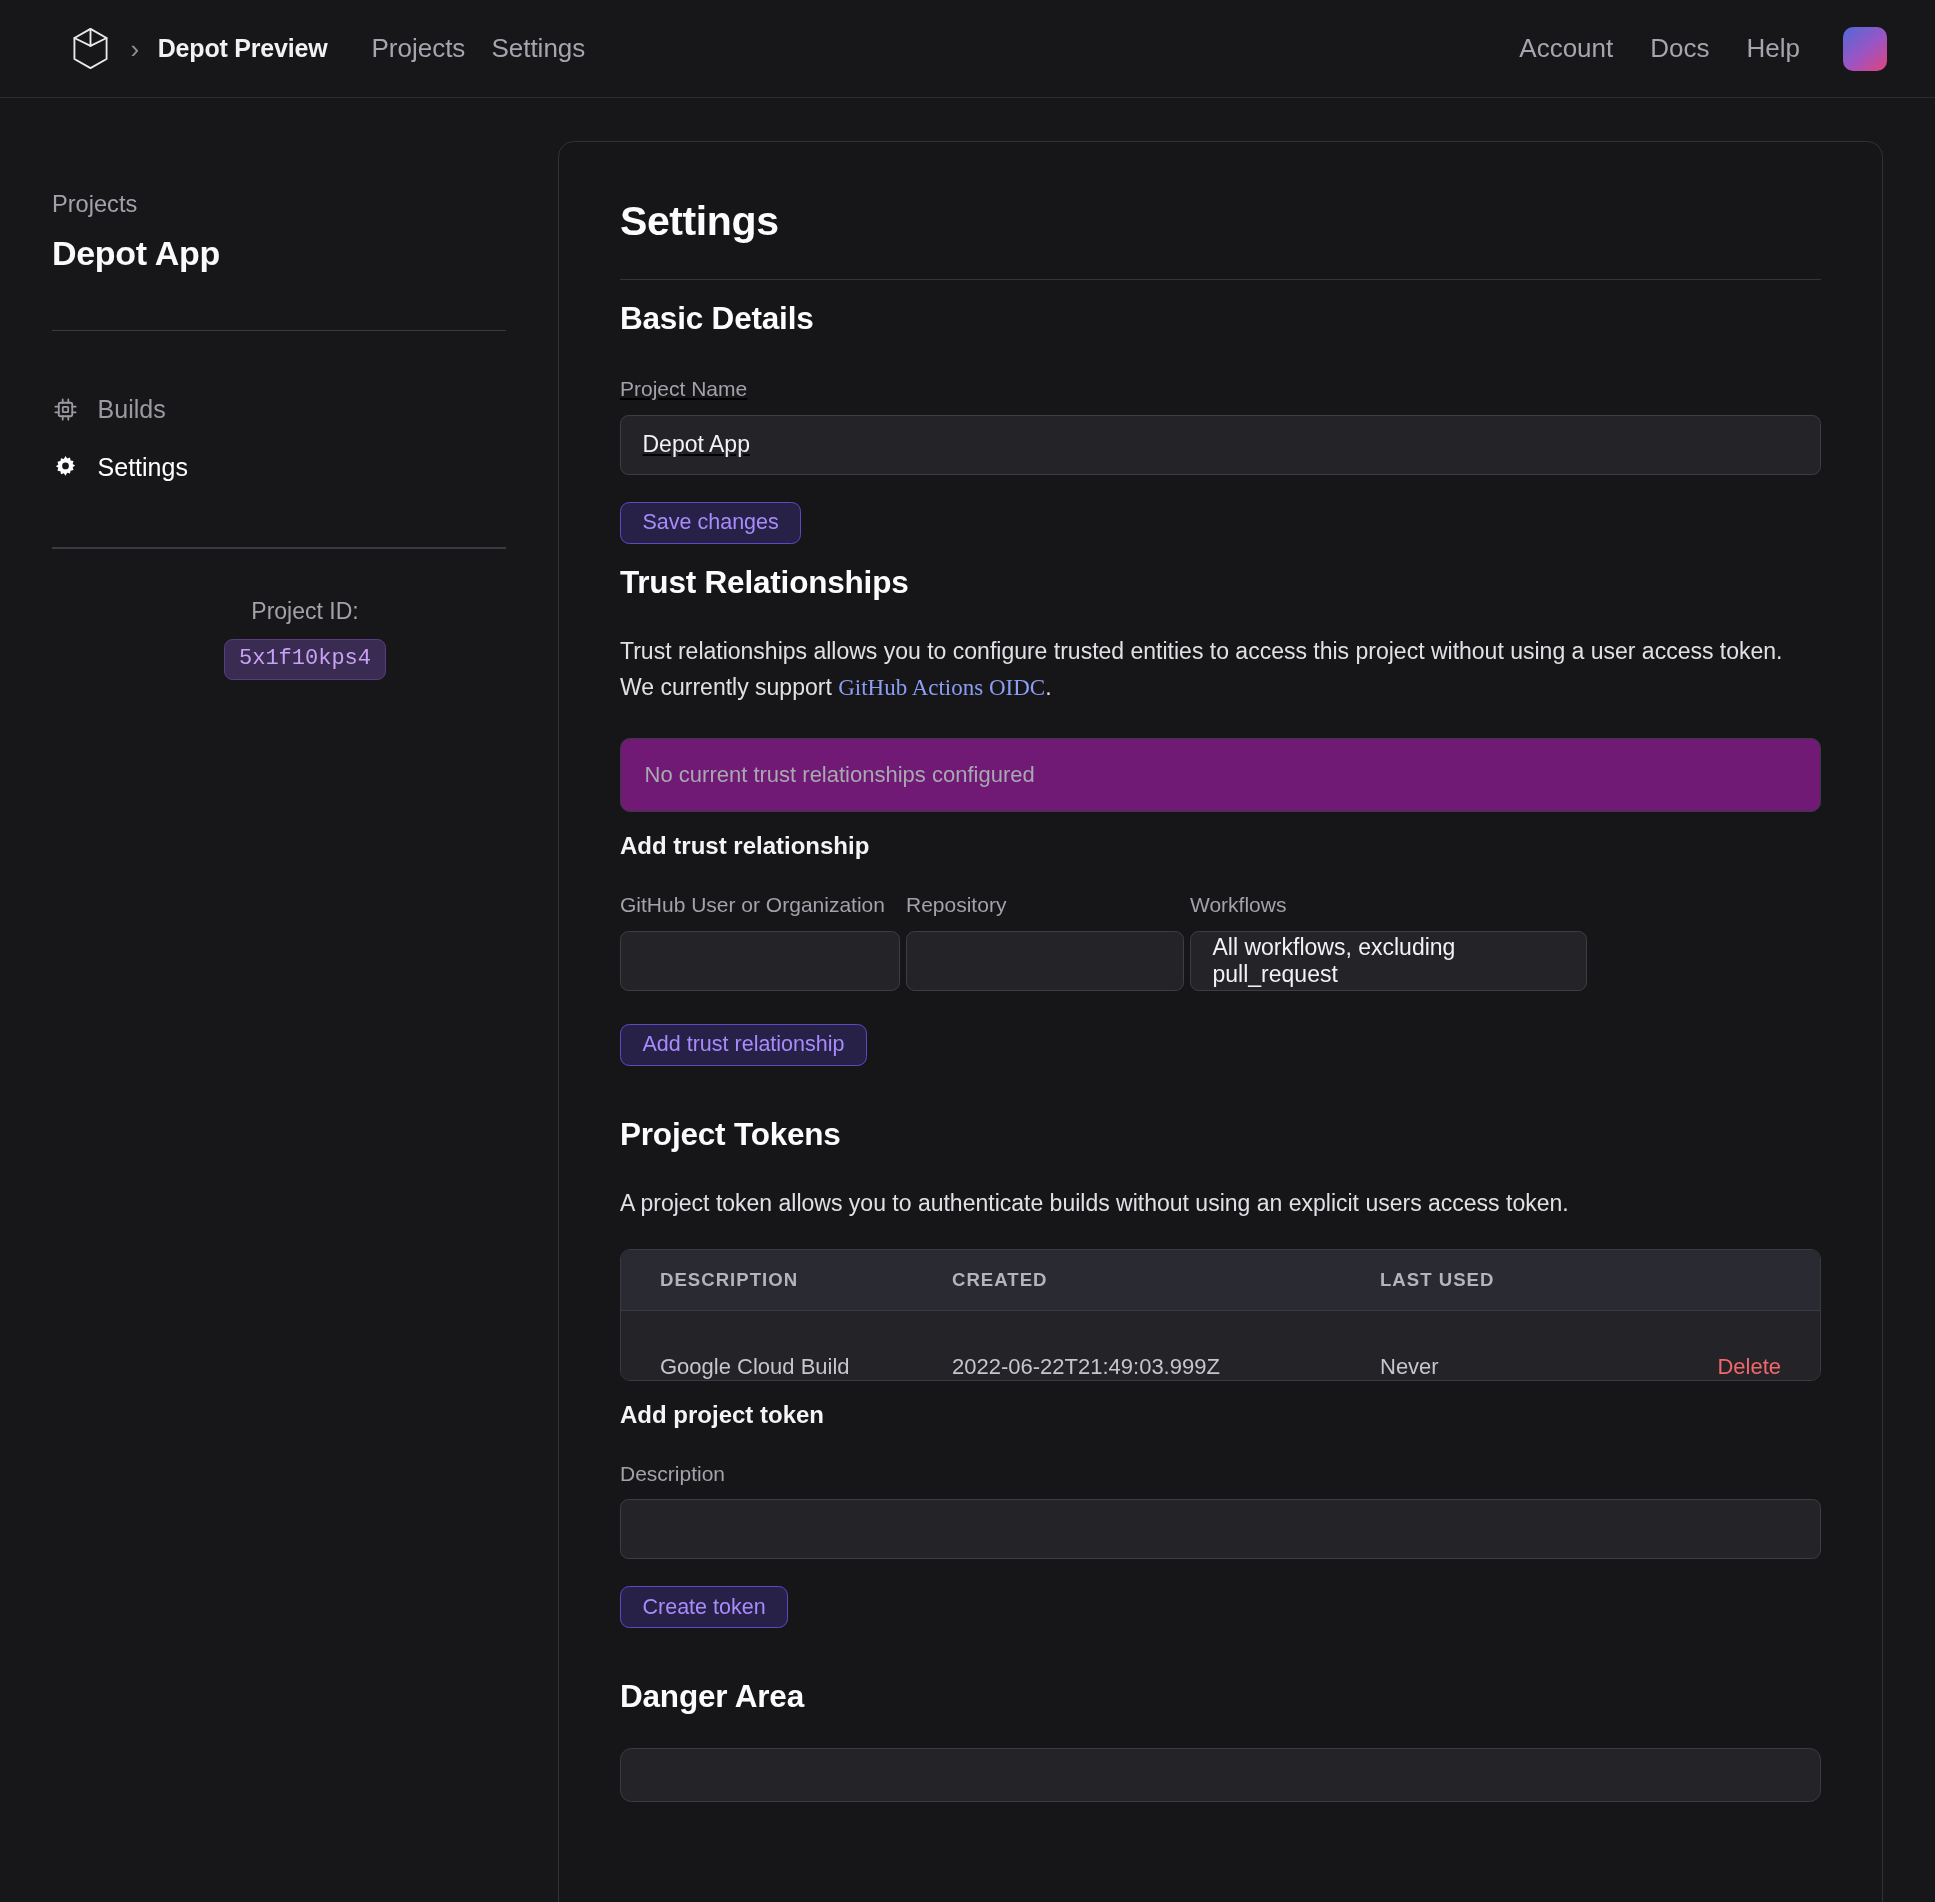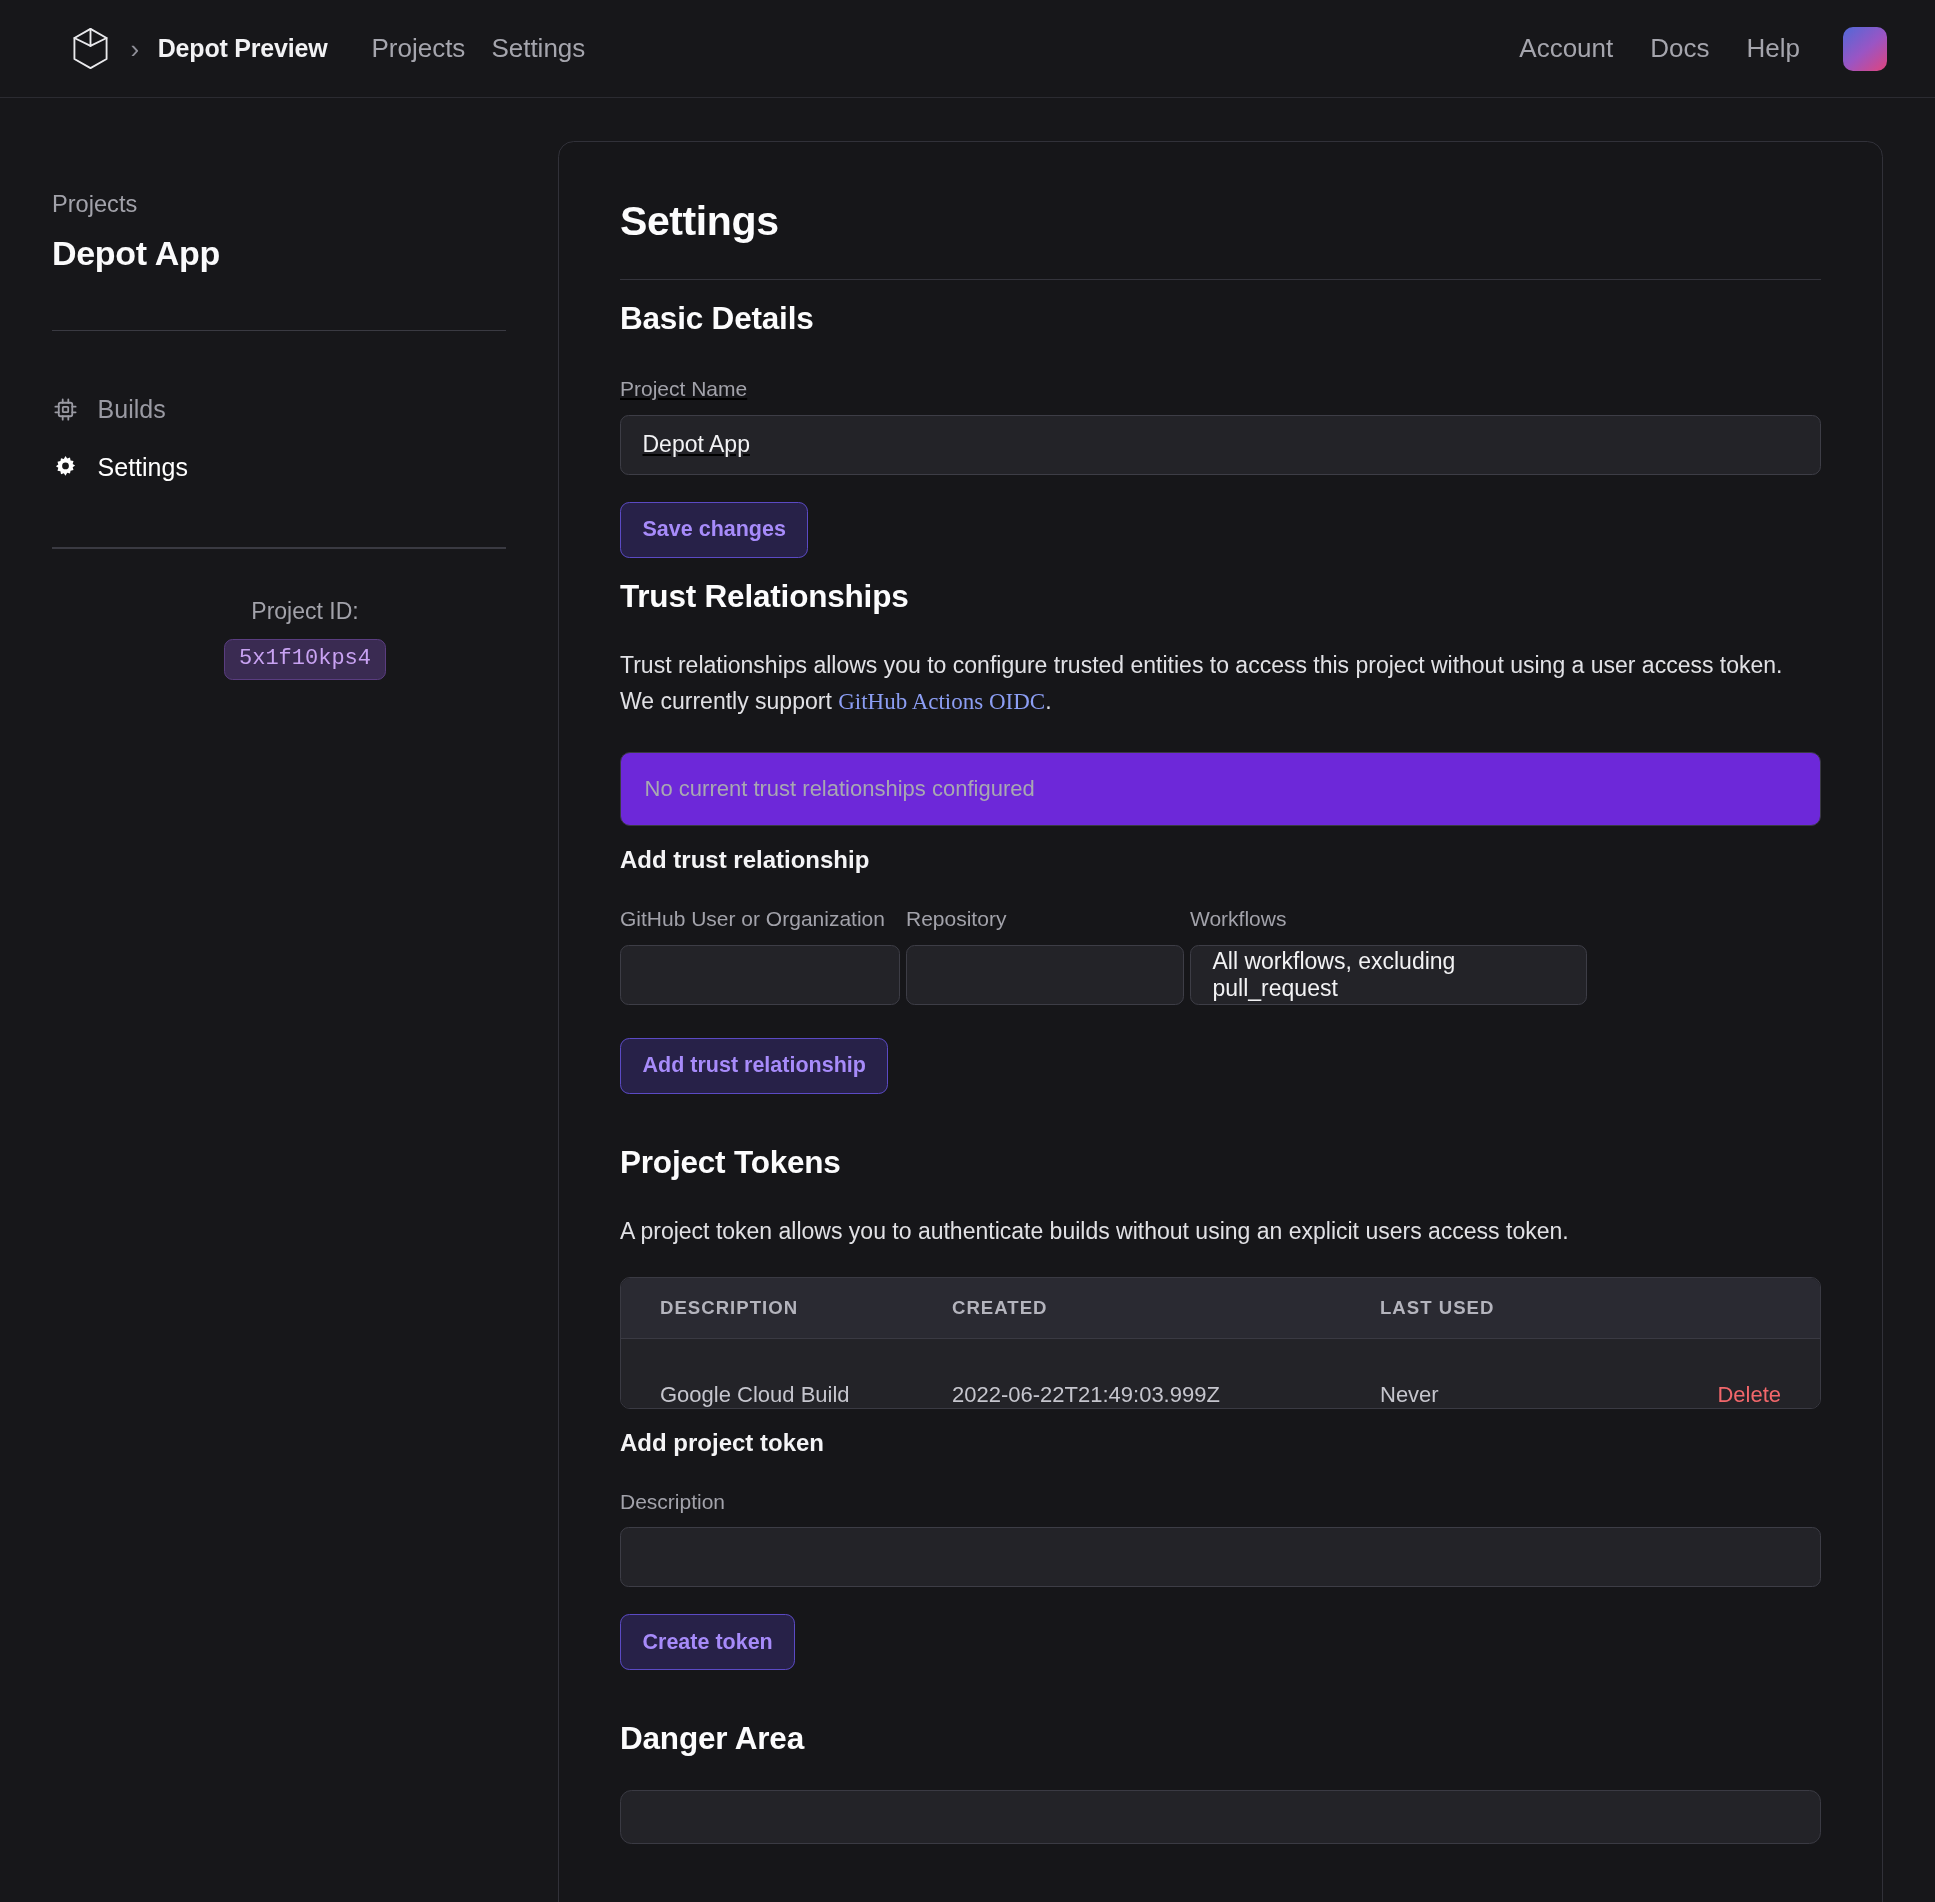--- a/index.html
+++ b/index.html
@@ -183,29 +183,29 @@
 
   .btn-primary {
     display: inline-flex;
     align-items: center;
     justify-content: center;
     background: #272148;
     border: 1.4px solid #5b4ac4;
     border-radius: 9.3px;
     color: #a78bfa;
     font-size: 21.5px;
-    font-weight: 700;
-    height: 56px;
+    font-weight: 400;
+    height: 42px;
     padding: 0 21.5px;
     cursor: pointer;
     white-space: nowrap;
   }
 
   .info-box {
-    background: #6d28d9;
+    background: #701a75;
     border: 1.4px solid #3a3a43;
     border-radius: 10px;
     height: 74px;
     display: flex;
     align-items: center;
     padding: 0 23.6px;
     color: #a8a8b1;
     font-size: 22px;
   }
 

